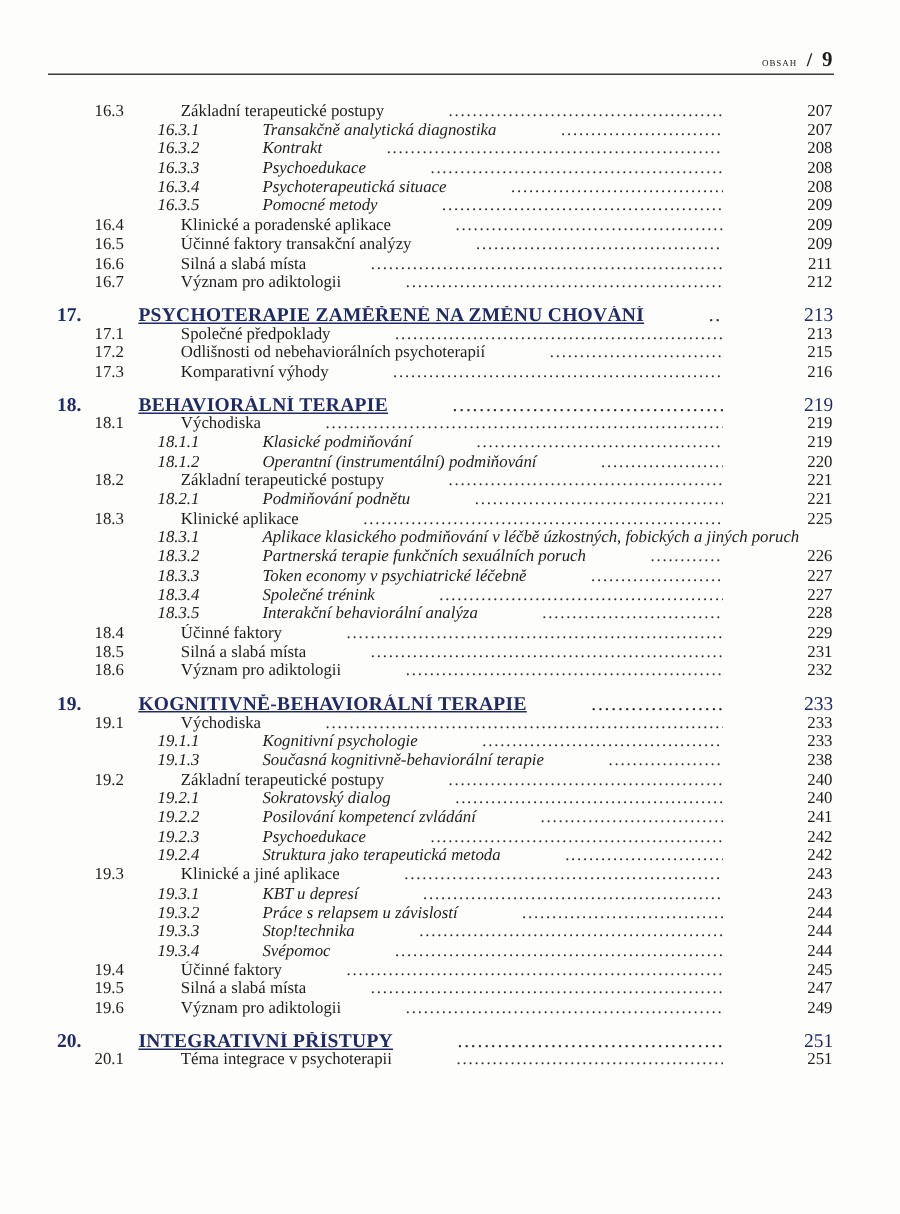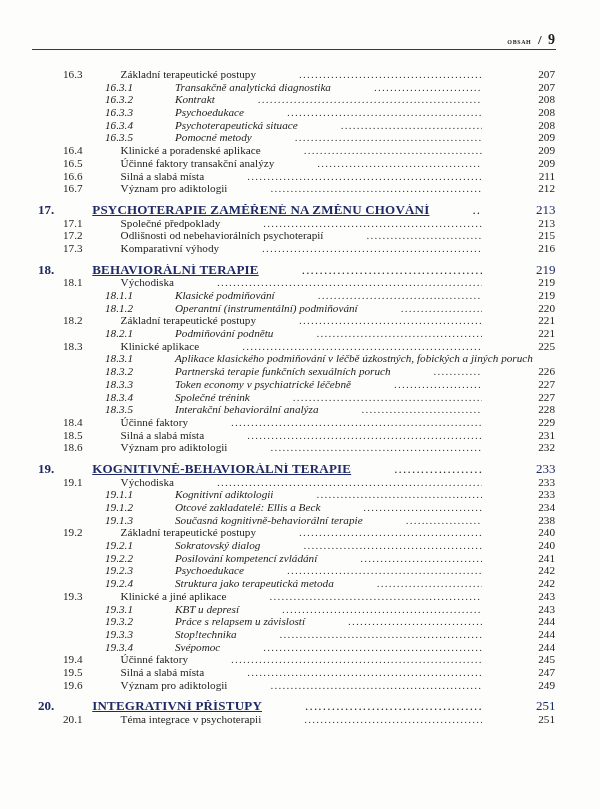--- a/index.html
+++ b/index.html
@@ -7,21 +7,21 @@
     width: 600px; height: 809px; background: #fdfdfc; position: relative; overflow: hidden;
     font-family: "Liberation Serif", "DejaVu Serif", serif; color: #1d1d1d;
   }
   .header {
     position: absolute; left: 32px; top: 33px; width: 524px; height: 16px;
     border-bottom: 1.5px solid #3a3a3a;
   }
   .header-right {
     position: absolute; right: 1px; top: 0; font-size: 14px; line-height: 14px; white-space: nowrap;
   }
-  .header-label { font-size: 9px; letter-spacing: 0.6px; font-variant: small-caps; text-transform: lowercase; font-weight: bold; }
+  .header-label { font-size: 9px; letter-spacing: 0.6px; font-variant: small-caps; text-transform: lowercase; font-weight: normal; }
   .header-sep { font-size: 13px; margin: 0 3px; font-weight: bold; }
   .header-page { font-size: 14px; font-weight: bold; }
   .toc { position: absolute; left: 0; top: 68px; width: 600px; }
   .row {
     position: relative; height: 12.7px; font-size: 11.2px; line-height: 12.7px; white-space: nowrap;
   }
   .row .entry { position: absolute; display: flex; align-items: baseline; right: 45px; overflow: hidden; gap: 38px; }
   .row.sec .entry { left: 63px; }
   .row.sub .entry { left: 105px; font-style: italic; }
   .row.ch .entry { left: 38px; color: #1f2a66; font-weight: bold; font-size: 13px; }
@@ -298,31 +298,23 @@
       <div class="entry">
         <span class="num">19.1</span>
         <span class="title">Východiska</span>
         <span class="dots"></span>
         <span class="page">233</span>
       </div>
     </div>
     <div class="row sub">
       <div class="entry">
         <span class="num">19.1.1</span>
-        <span class="title">Kognitivní adiktologii</span>
+        <span class="title">Kognitivní psychologie</span>
         <span class="dots"></span>
         <span class="page">233</span>
-      </div>
-    </div>
-    <div class="row sub">
-      <div class="entry">
-        <span class="num">19.1.2</span>
-        <span class="title">Otcové zakladatelé: Ellis a Beck</span>
-        <span class="dots"></span>
-        <span class="page">234</span>
       </div>
     </div>
     <div class="row sub">
       <div class="entry">
         <span class="num">19.1.3</span>
         <span class="title">Současná kognitivně-behaviorální terapie</span>
         <span class="dots"></span>
         <span class="page">238</span>
       </div>
     </div>

